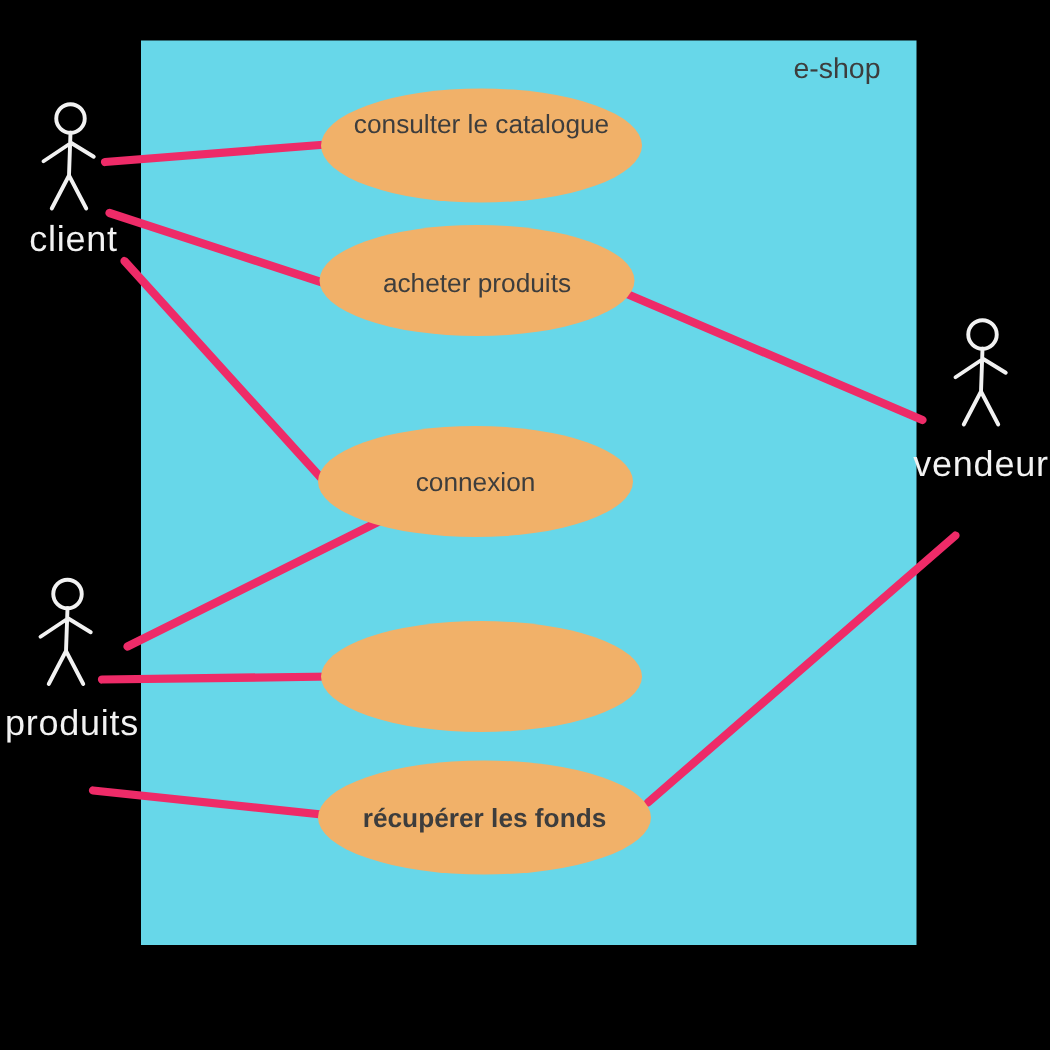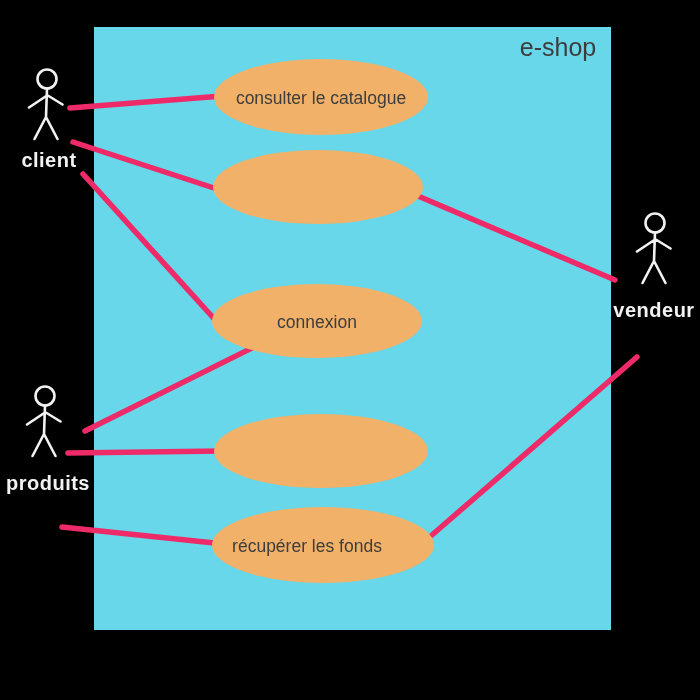--- a/index.html
+++ b/index.html
@@ -25,26 +25,26 @@
     transform: translate(-50%, -50%);
     white-space: nowrap;
     pointer-events: none;
   }
   .lbl-dark {
     color: #3d3d3d;
     font-size: 17.5px;
   }
   .lbl-system {
     color: #3d3d3d;
-    font-size: 25px;
+    font-size: 19px;
   }
   .lbl-actor {
     color: #f2f2f2;
-    font-size: 20px;
-    font-weight: 700;
+    font-size: 24px;
+    font-weight: 400;
     letter-spacing: 0.5px;
   }
 </style>
 </head>
 <body>
 
 <div class="stage">
 
   <svg width="700" height="700" viewBox="0 0 700 700">
 
@@ -78,27 +78,28 @@
     </g>
 
     <g transform="translate(655,223)" fill="none" stroke-width="2.6" stroke-linecap="round" stroke="#f2f2f2">
       <circle cx="0" cy="0" r="9.5"></circle>
       <path d="M0,9.5 L-1,38 M0,16.5 L-18,28.5 M0,16 L15.5,25.5 M-1,38 L-12.5,60 M-1,38 L10.5,60"></path>
     </g>
   </svg>
 
   <div class="lbl lbl-system" style="left:558px; top:47px;">e-shop</div>
 
-  <div class="lbl lbl-dark" style="left:321px; top:98px;">consulter le catalogue</div>
+  <div class="lbl lbl-dark" style="left:321px; top:83px;">consulter le catalogue</div>
 
+  <div class="lbl lbl-dark" style="left:318px; top:189px;">acheter produits</div>
 
   <div class="lbl lbl-dark" style="left:317px; top:322px;">connexion</div>
 
 
-  <div class="lbl lbl-dark" style="left:307px; top:546px;">récupérer les fonds</div>
+  <div class="lbl lbl-dark" style="left:323px; top:546px;font-weight:bold;">récupérer les fonds</div>
 
   <div class="lbl lbl-actor" style="left:49px; top:160px;">client</div>
 
   <div class="lbl lbl-actor" style="left:48px; top:483px;">produits</div>
 
   <div class="lbl lbl-actor" style="left:654px; top:310px;">vendeur</div>
 
 </div>
 
 </body></html>

